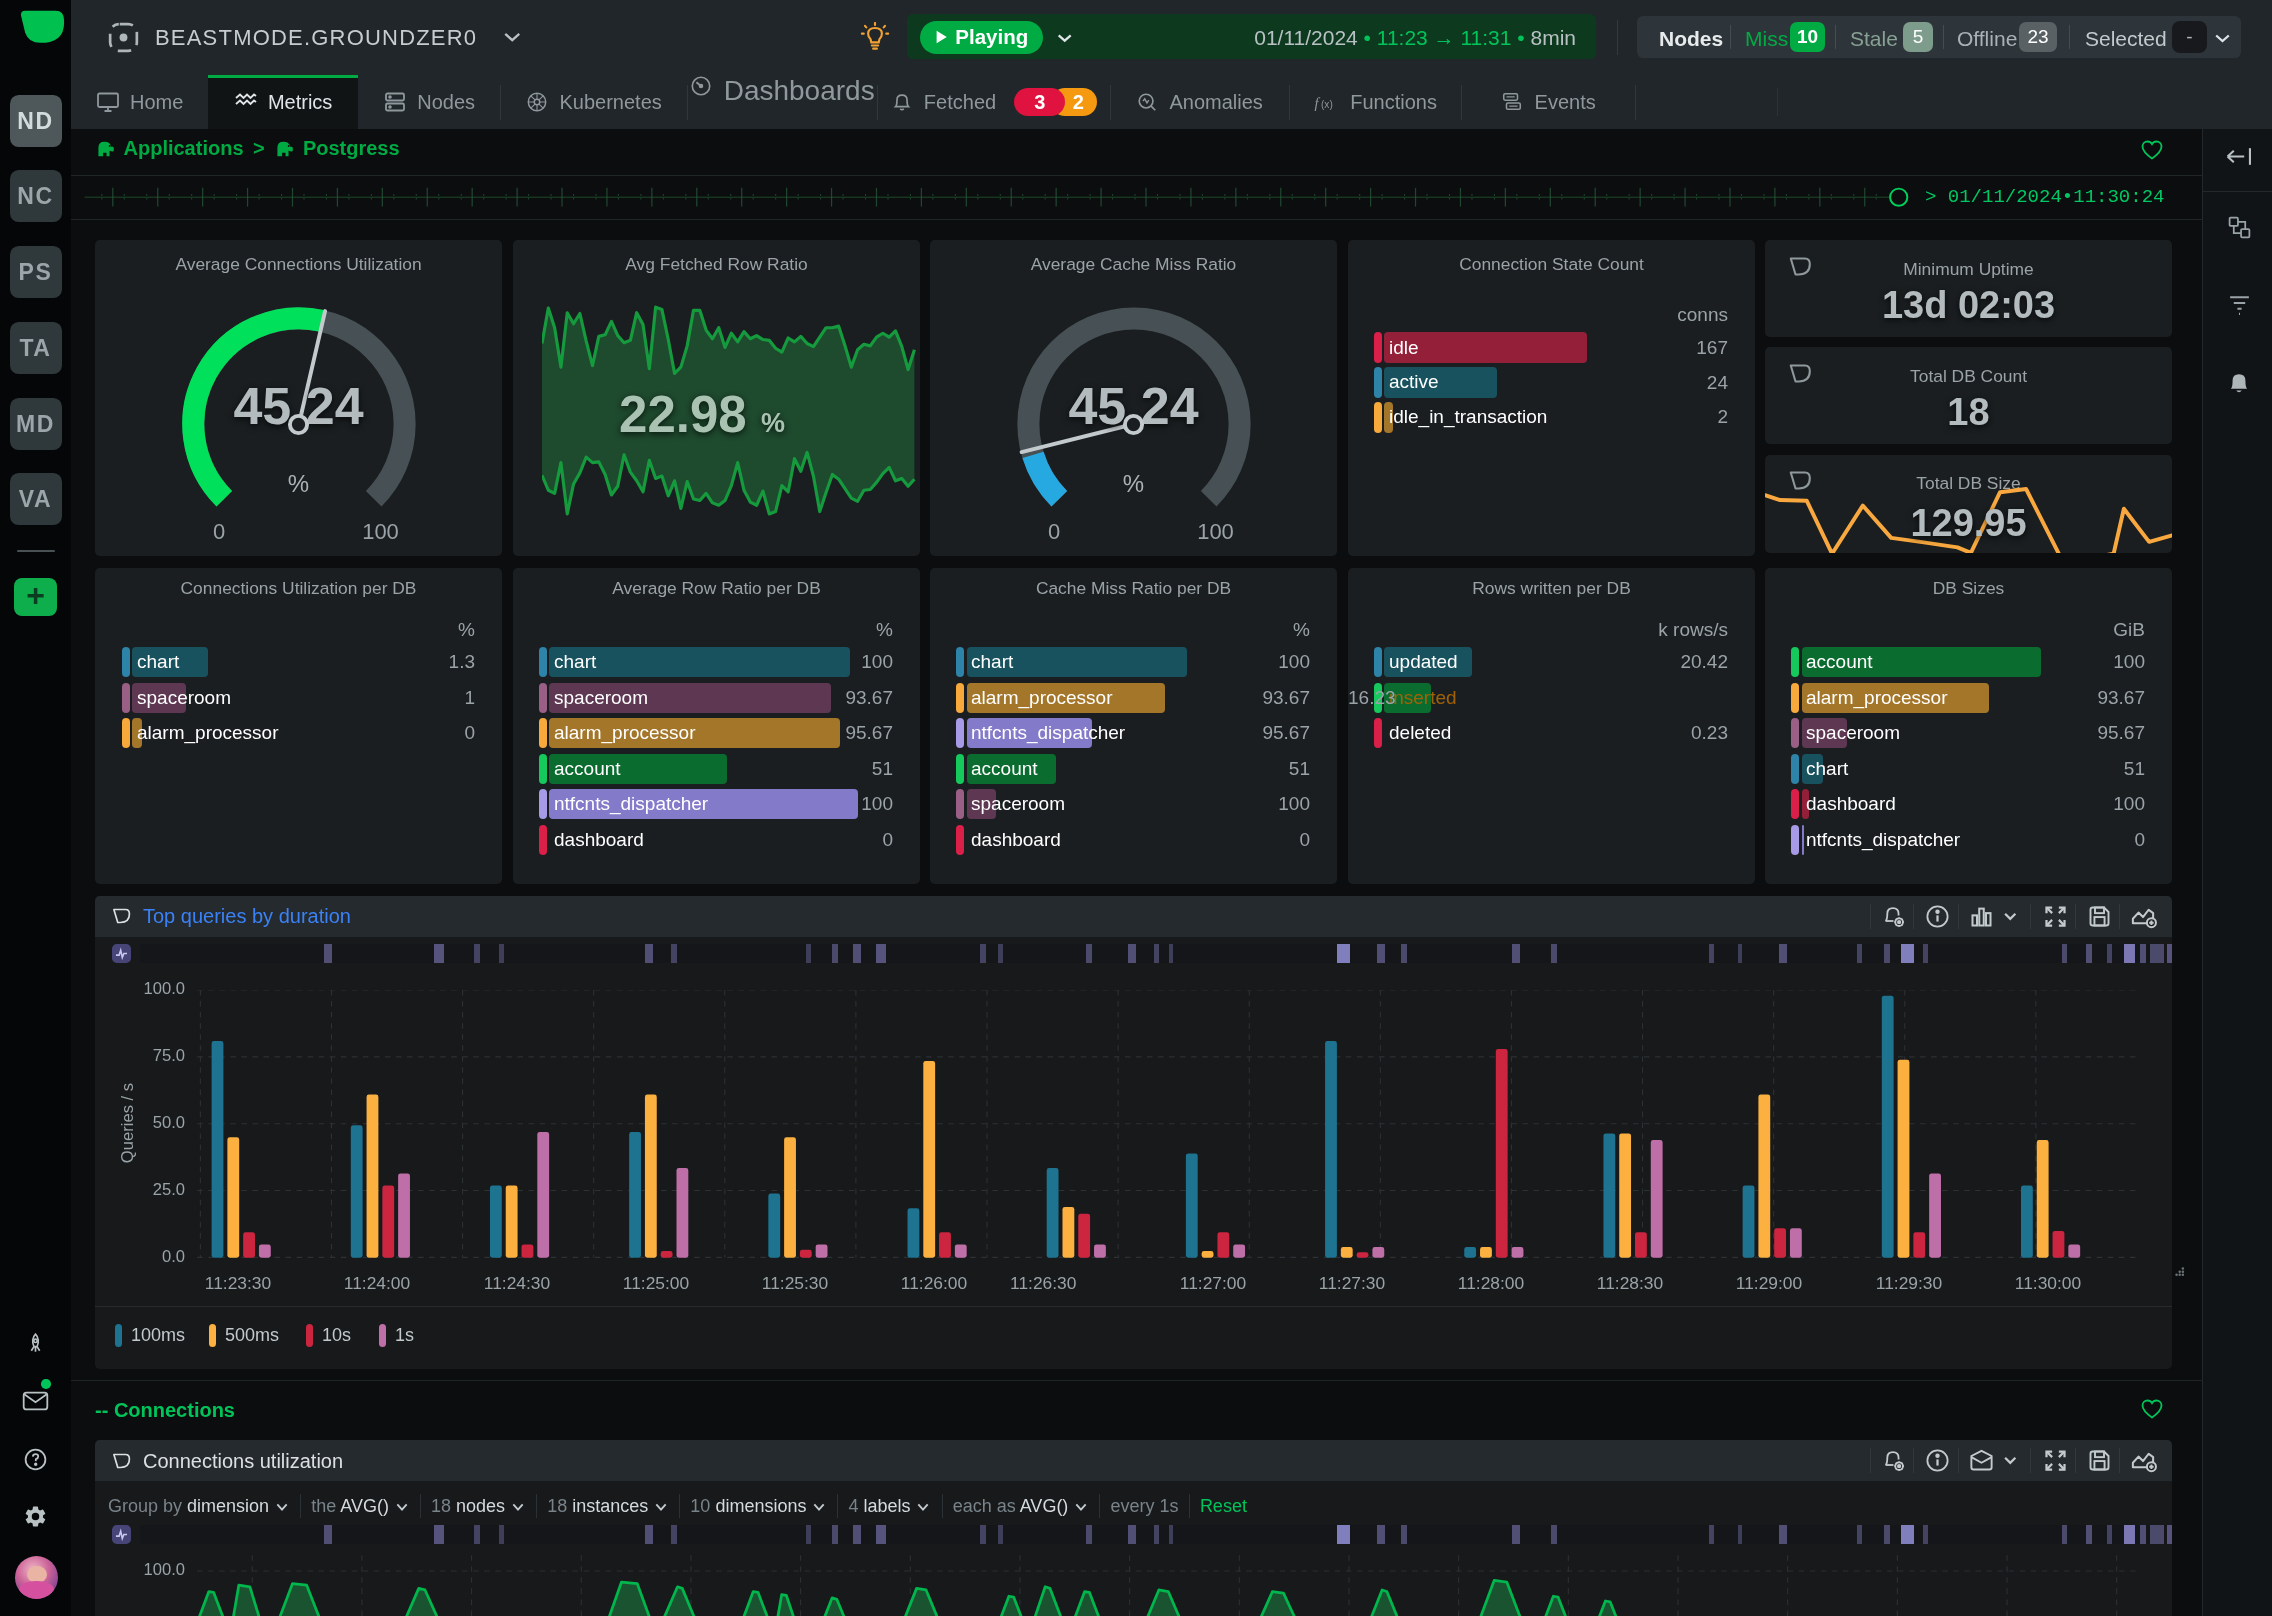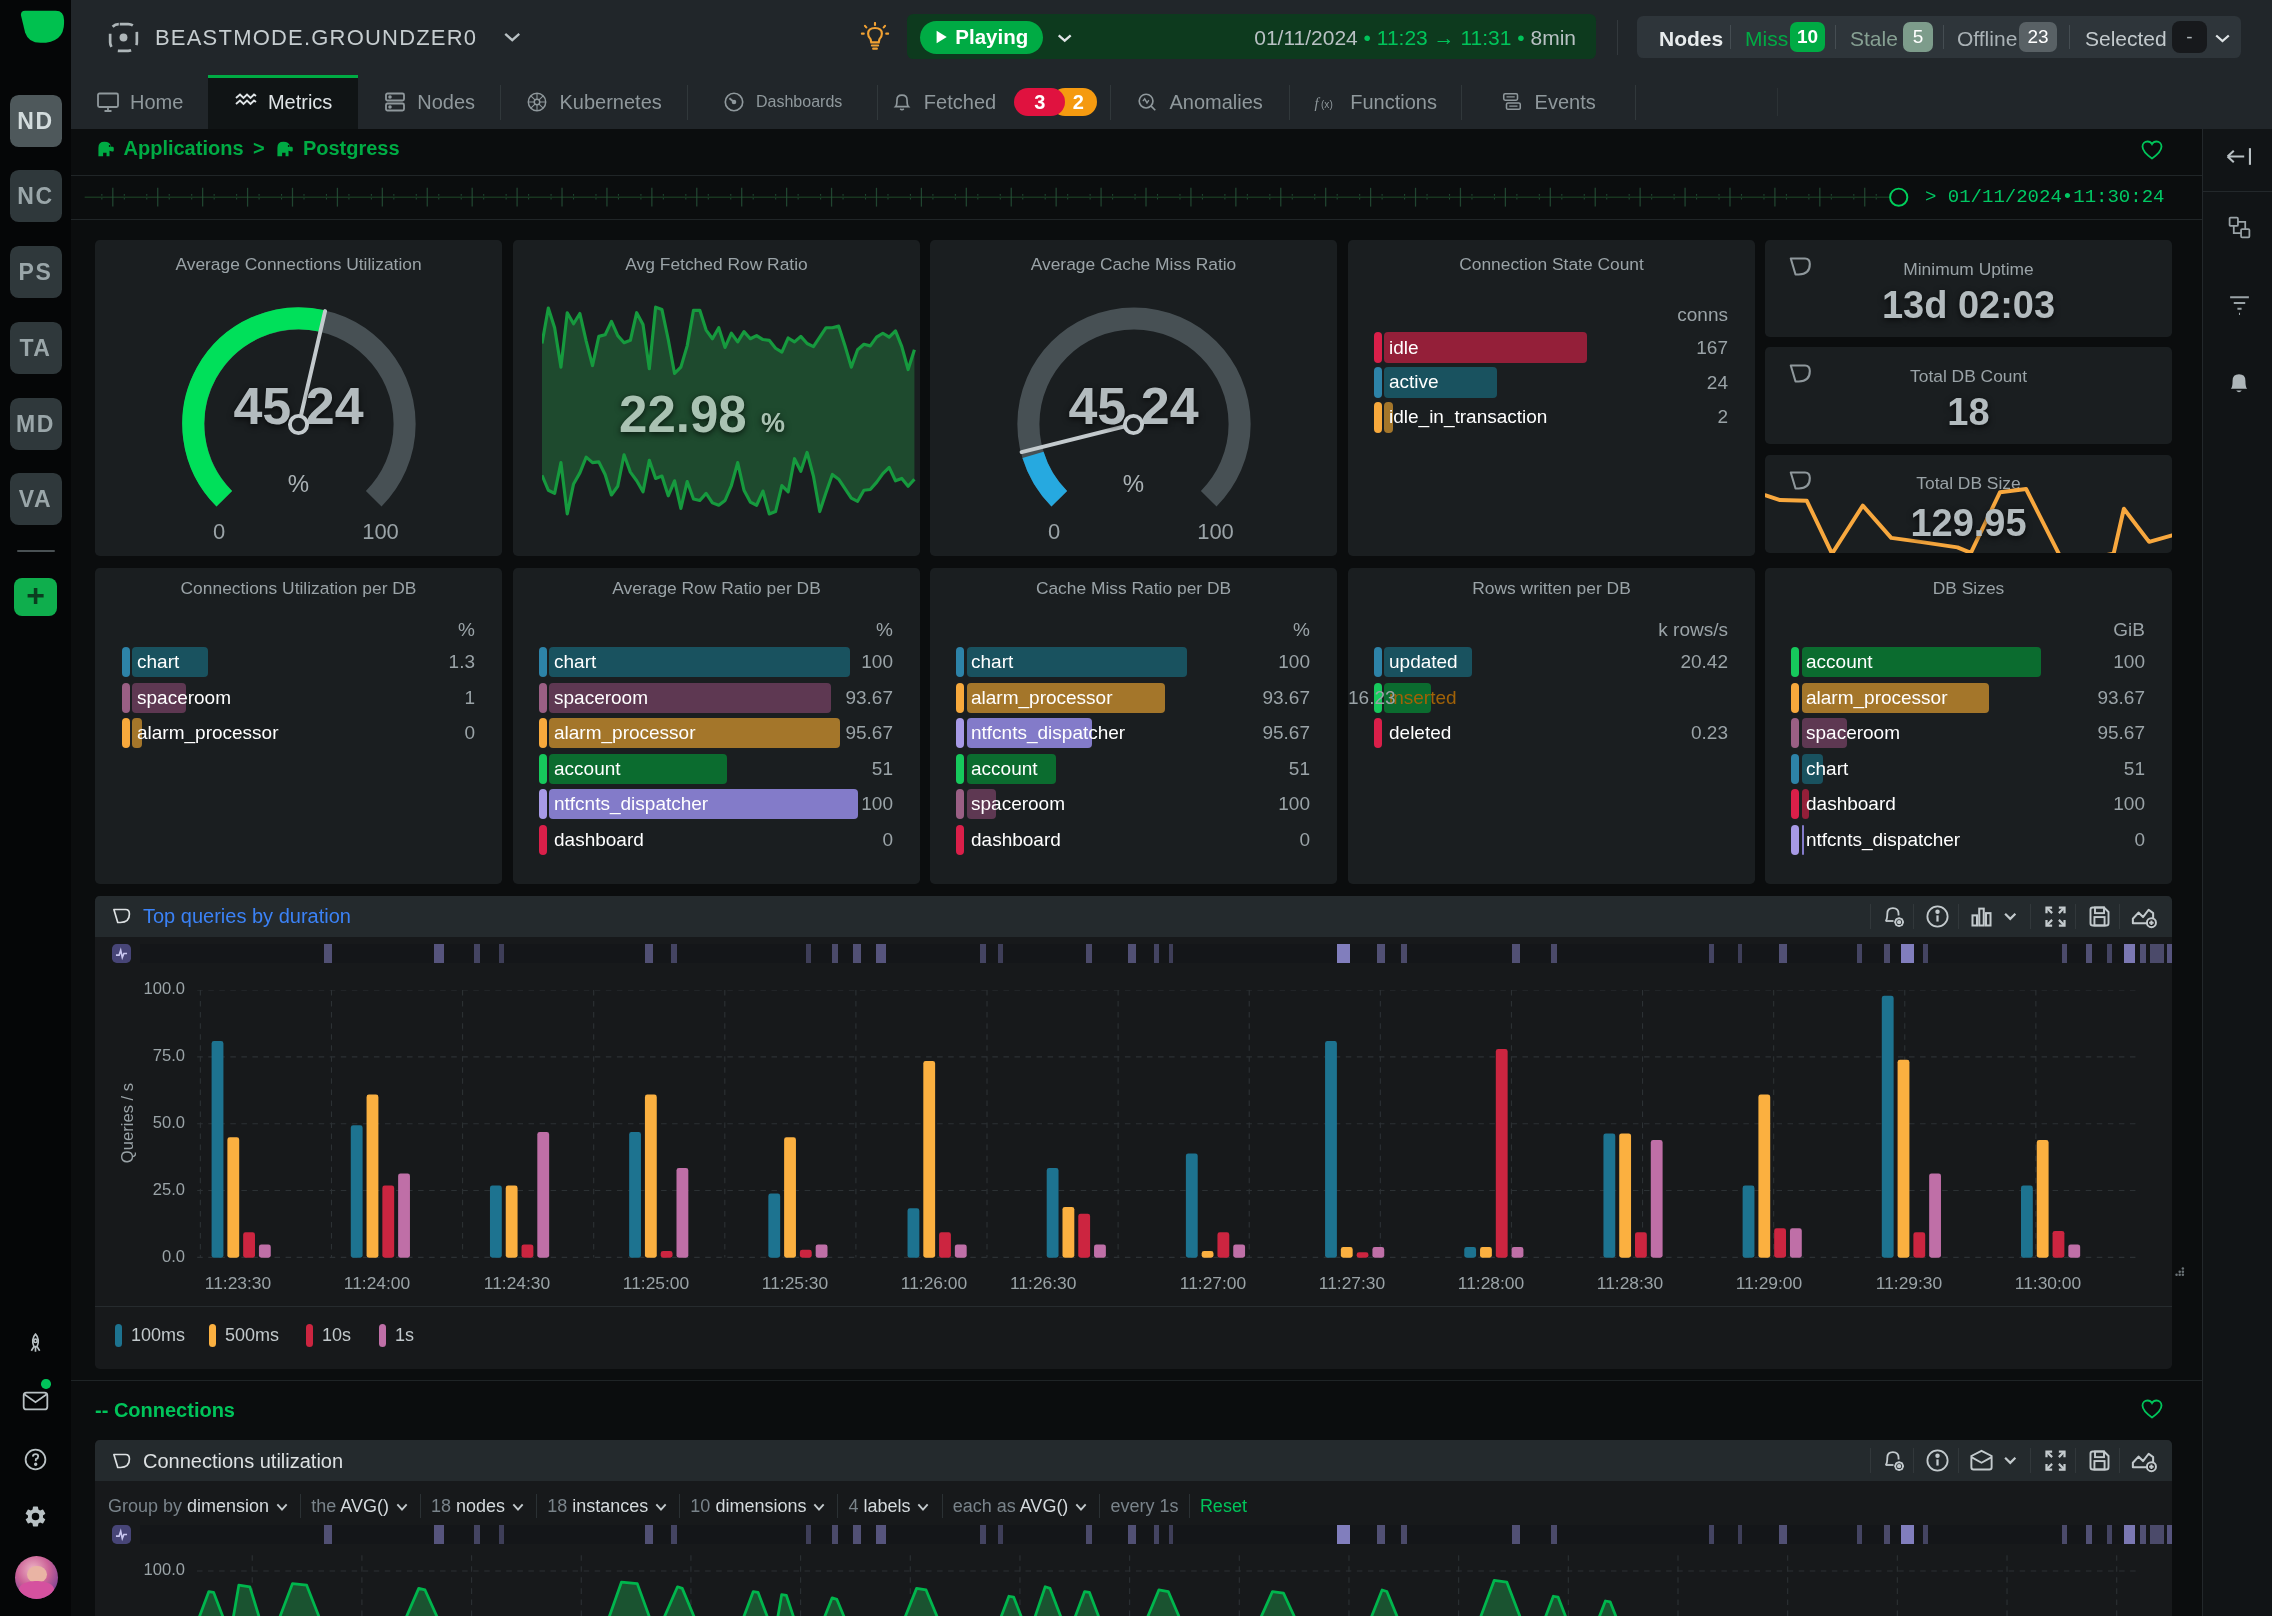--- a/index.html
+++ b/index.html
@@ -118,21 +118,21 @@
 <div class="abs" style="left:500px;top:85px;width:0.8px;height:35px;background:#31383b"></div>
 <div class="abs" style="left:500px;top:75px;width:187px;height:54px;display:flex;align-items:center;justify-content:center;gap:10.3px;color:#8f989c;font-size:20px">
       <svg width="24" height="22" viewBox="0 0 24 24" fill="none" stroke="#8f989c" stroke-width="1.6">
         <circle cx="12" cy="12" r="9.5"></circle>
         <circle cx="12" cy="12" r="3"></circle>
         <path d="M12 2.5 L12 9 M12 15 L12 21.5 M2.5 12 L9 12 M15 12 L21.5 12 M5.3 5.3 L9.8 9.8 M14.2 14.2 L18.7 18.7 M5.3 18.7 L9.8 14.2 M14.2 9.8 L18.7 5.3" stroke-width="1.2"></path>
       </svg>
       <span>Kubernetes</span>
     </div>
 <div class="abs" style="left:687px;top:85px;width:0.8px;height:35px;background:#31383b"></div>
-<div class="abs" style="left:687px;top:75px;width:190px;height:54px;display:flex;align-items:center;justify-content:center;gap:10.3px;color:#8f989c;font-size:16px">
+<div class="abs" style="left:687px;top:75px;width:190px;height:54px;display:flex;align-items:flex-start;justify-content:center;gap:10.3px;color:#8f989c;font-size:28px">
       <svg width="24" height="22" viewBox="0 0 24 24" fill="none" stroke="#8f989c" stroke-width="1.8">
         <circle cx="12" cy="12" r="9.5"></circle>
         <path d="M12 12 L7 8" stroke-width="2.2"></path>
         <circle cx="12" cy="12" r="1.6" fill="#8f989c"></circle>
       </svg>
       <span>Dashboards</span>
     </div>
 <div class="abs" style="left:877px;top:85px;width:0.8px;height:35px;background:#31383b"></div>
 <div class="abs" style="left:877px;top:75px;width:233px;height:54px;display:flex;align-items:center;justify-content:center;gap:10.3px;color:#8f989c;font-size:20px">
       <svg width="24" height="22" viewBox="0 0 24 24" fill="none" stroke="#8f989c" stroke-width="1.8">

